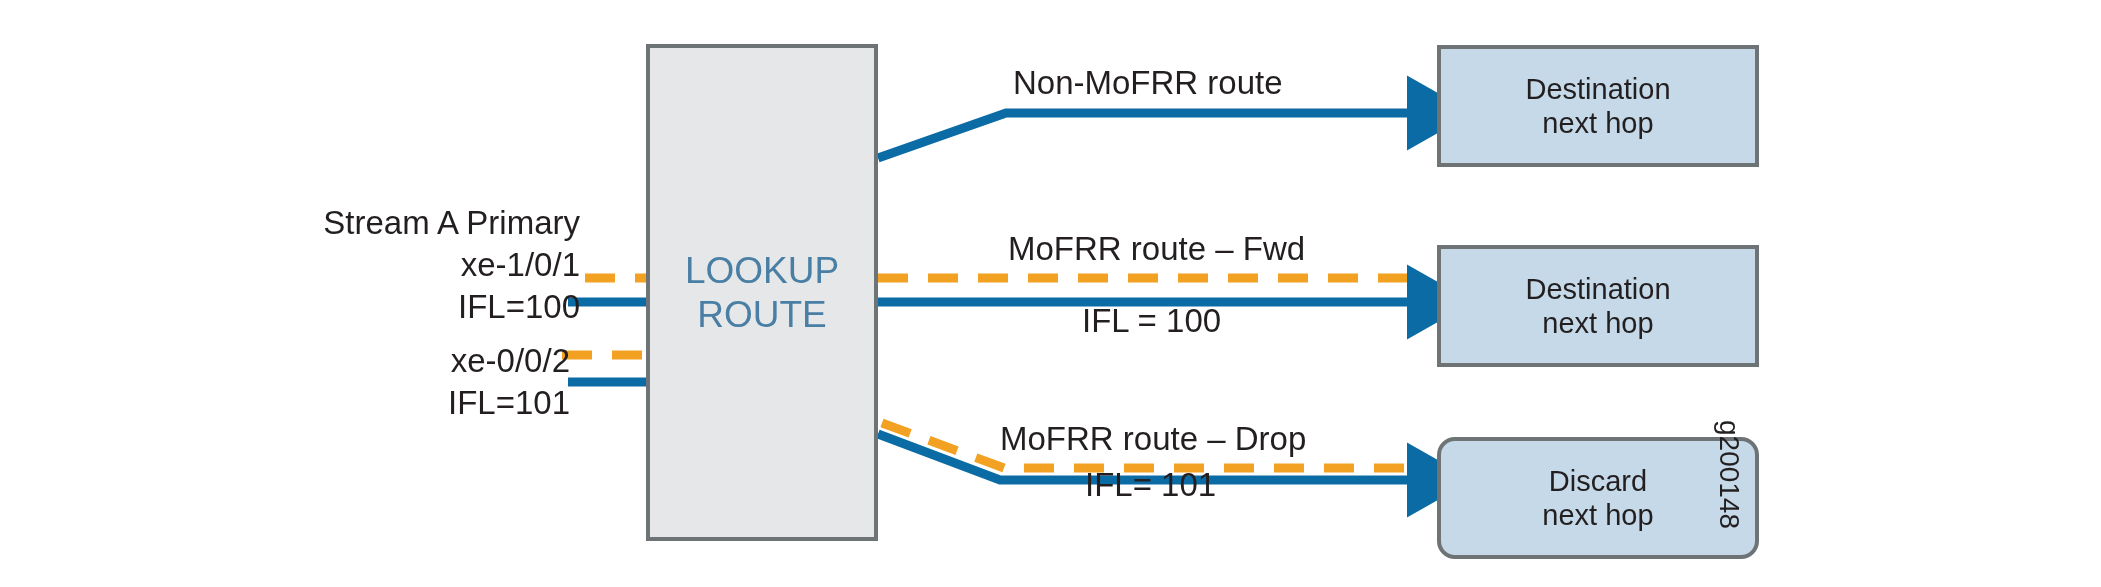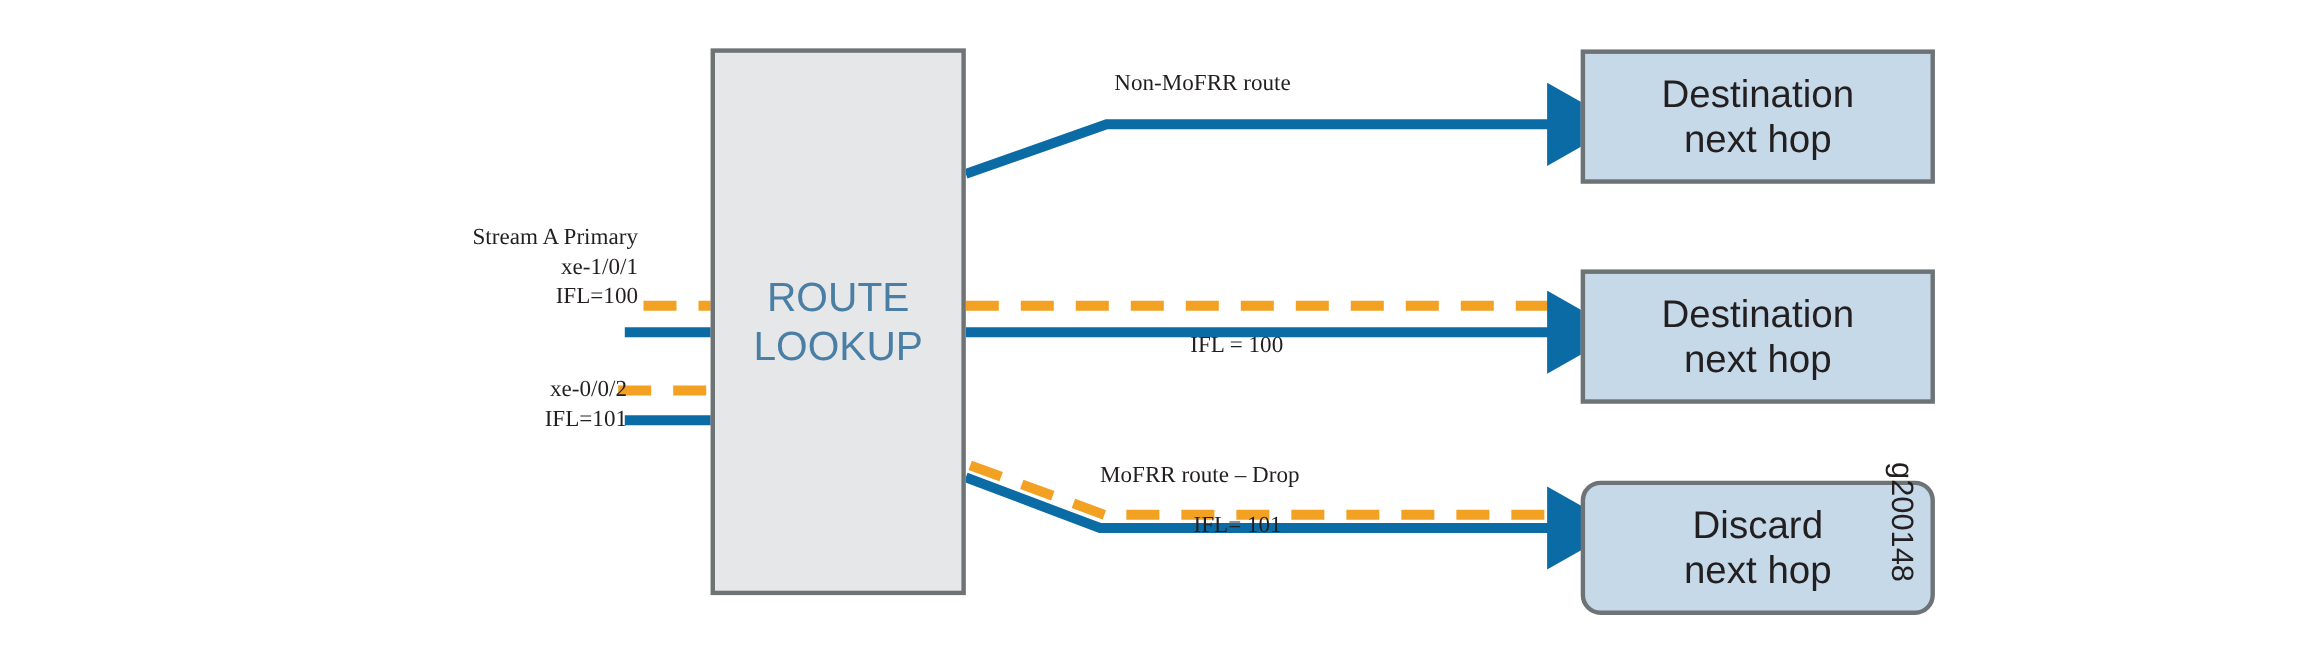--- a/index.html
+++ b/index.html
@@ -48,37 +48,36 @@
     width: 232px;
     height: 497px;
     background: #e6e7e8;
     color: #4a7fa5;
     font-size: 37px;
   }
 
   .dest-box {
     background: #c5d9e8;
     color: #231f20;
-    font-size: 35px;
+    font-size: 29px;
     width: 322px;
     height: 122px;
   }
   #dest-box-top    { left: 1437px; top: 45px; }
   #dest-box-middle { left: 1437px; top: 245px; }
   #dest-box-bottom { left: 1437px; top: 437px; border-radius: 18px; }
 
   
   .label {
     position: absolute;
     color: #231f20;
-    font-size: 21px;
+    font-size: 33px;
     line-height: 1.27;
     white-space: nowrap;
     color: #231f20;
-    font-family: Liberation Serif, serif;
   }
   .label.right-align {
     text-align: right;
   }
 
   #stream-primary-label {
     left: 240px;
     top: 202px;
     width: 340px;
   }
@@ -141,26 +140,27 @@
     <div>xe-1/0/1</div>
     <div>IFL=100</div>
   </div>
 
   <div class="label right-align" id="stream-backup-label">
     <div>xe-0/0/2</div>
     <div>IFL=101</div>
   </div>
 
   <div class="node-box" id="route-lookup-box">
+    <span class="line">LOOKUP</span>
     <span class="line">ROUTE</span>
-    <span class="line">LOOKUP</span>
   </div>
 
   <div class="label" id="non-mofrr-route-label">Non-MoFRR route</div>
 
+  <div class="label" id="mofrr-fwd-label">MoFRR route – Fwd</div>
   <div class="label" id="ifl-100-label">IFL = 100</div>
 
   <div class="label" id="mofrr-drop-label">MoFRR route – Drop</div>
   <div class="label" id="ifl-101-label">IFL= 101</div>
 
   <div class="node-box dest-box" id="dest-box-top">
     <span class="line">Destination</span>
     <span class="line">next hop</span>
   </div>
 

